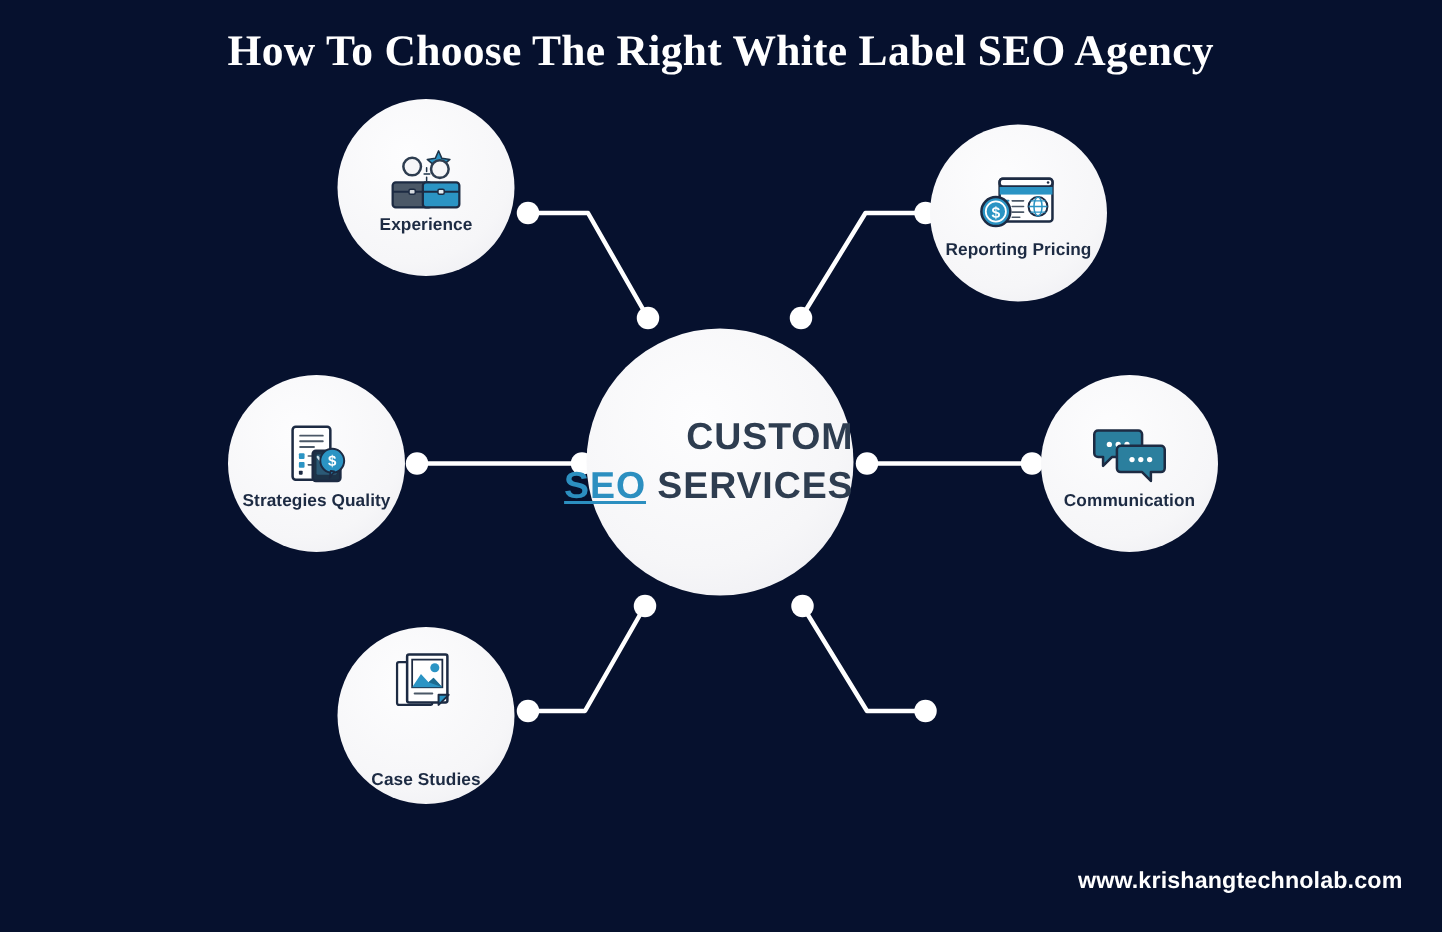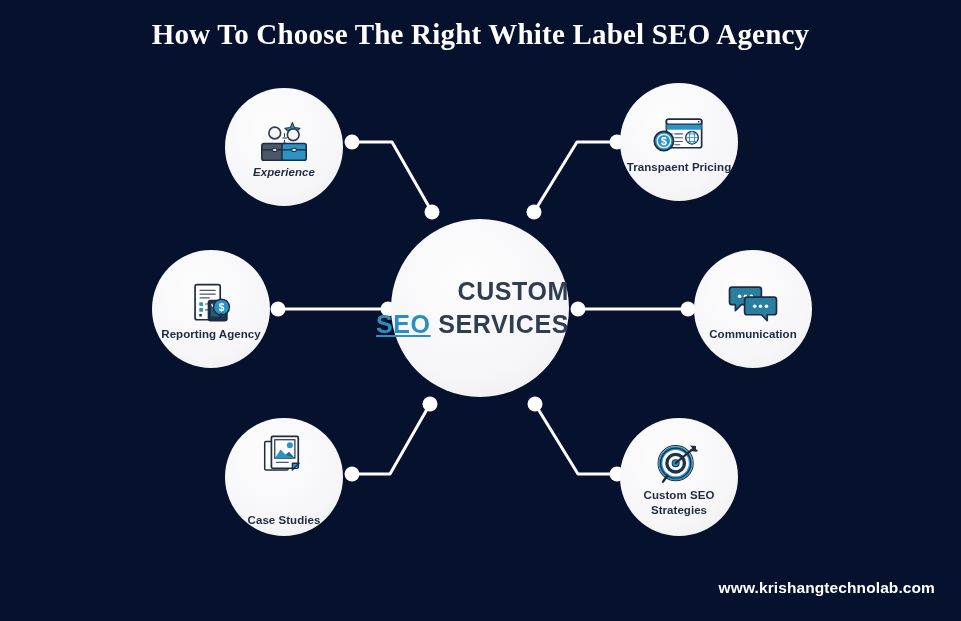--- a/index.html
+++ b/index.html
@@ -105,21 +105,21 @@
     font-weight: bold;
     font-size: 11.5px;
     color: #1d2b43;
     text-align: center;
     line-height: 1.25;
     letter-spacing: 0.05px;
     white-space: pre-line;
   }
 
   
-  #node-experience          { left: 225px; top: 88px; font-style: italic;  }
+  #node-experience          { left: 225px; top: 66px;  }
   #node-transparent-pricing { left: 620px; top: 83px;  }
   #node-reporting-quality   { left: 152px; top: 250px; }
   #node-communication       { left: 694px; top: 250px; justify-content: center; }
   #node-case-studies        { left: 225px; top: 418px; gap: 35px; }
   #node-custom-seo          { left: 620px; top: 418px; }
 </style>
 </head>
 <body>
 
 <div id="canvas">
@@ -206,21 +206,21 @@
       </g>
 
       <circle cx="46.5" cy="27" r="7.5" fill="#ffffff" stroke="#1d2b43" stroke-width="1.6"></circle>
       <ellipse cx="46.5" cy="27" rx="3.2" ry="7.5" fill="none" stroke="#2b94c4" stroke-width="1.2"></ellipse>
       <path d="M39 27 h15 M40.5 22.5 h12 M40.5 31.5 h12" stroke="#2b94c4" stroke-width="1.1"></path>
 
       <circle cx="13" cy="31" r="11.5" fill="#2b94c4" stroke="#1d2b43" stroke-width="2"></circle>
       <circle cx="13" cy="31" r="8" fill="none" stroke="#ffffff" stroke-width="1.4"></circle>
       <text x="13" y="36" font-family="Liberation Sans, sans-serif" font-size="12.5" font-weight="bold" fill="#ffffff" text-anchor="middle">$</text>
     </svg>
-    <div class="node-label">Transpaent Pricing</div>
+    <div class="node-label">Reporting Pricing</div>
   </div>
 
   <div class="node" id="node-reporting-quality">
     <svg class="node-icon" viewBox="0 0 62 50" xmlns="http://www.w3.org/2000/svg">
 
       <rect x="12" y="3" width="30" height="42" rx="2.5" fill="#ffffff" stroke="#1d2b43" stroke-width="2"></rect>
       <g stroke="#4b5867" stroke-width="1.5" stroke-linecap="round">
         <path d="M18 10 h18"></path>
           <path d="M18 14.5 h18"></path>
           <path d="M18 19 h11"></path>
@@ -235,21 +235,21 @@
       </g>
 
       <rect x="28" y="22" width="22" height="24" rx="2.5" fill="#1d3348" stroke="#1d2b43" stroke-width="2"></rect>
       <rect x="31" y="25" width="16" height="16" rx="1" fill="#2b5a76"></rect>
       <path d="M32 27 L39 36 L46 26" fill="none" stroke="#cfe3ee" stroke-width="1.8" stroke-linecap="round"></path>
 
       <path d="M53 30 a9.5 9.5 0 1 1 -9.5 -9.5 a9.5 9.5 0 0 1 9.5 9.5 Z" fill="#2b94c4" stroke="#1d2b43" stroke-width="1.6"></path>
       <path d="M45 38.5 l-3.5 5 l0.8 -5.5 Z" fill="#2b94c4" stroke="#1d2b43" stroke-width="1.4" stroke-linejoin="round"></path>
       <text x="43.5" y="34.5" font-family="Liberation Sans, sans-serif" font-size="12" font-weight="bold" fill="#ffffff" text-anchor="middle">$</text>
     </svg>
-    <div class="node-label">Reporting Agency</div>
+    <div class="node-label">Strategies Quality</div>
   </div>
 
   <div class="node" id="node-communication">
     <svg class="node-icon" viewBox="0 0 62 50" xmlns="http://www.w3.org/2000/svg">
 
       <path d="M6 6 h32 a3 3 0 0 1 3 3 v15 a3 3 0 0 1 -3 3 h-21 l-7 7 v-7 h-4 a3 3 0 0 1 -3 -3 v-15 a3 3 0 0 1 3 -3 Z" fill="#2b7f9e" stroke="#1d2b43" stroke-width="2" stroke-linejoin="round"></path>
       <g fill="#ffffff">
         <circle cx="15" cy="17" r="2.1"></circle>
           <circle cx="22" cy="17" r="2.1"></circle>
           <circle cx="29" cy="17" r="2.1"></circle>
@@ -277,37 +277,16 @@
       <path d="M20 30 L27 19.5 L33 26 L37 22.5 L44 30 Z" fill="#2b94c4"></path>
       <path d="M33 26 L37 22.5 L44 30 Z" fill="#1d6b8f"></path>
 
       <path d="M22 35 h14" stroke="#4b5867" stroke-width="1.6" stroke-linecap="round"></path>
 
       <path d="M41 36 l8 0 l-8 8 Z" fill="#2b94c4" stroke="#1d2b43" stroke-width="1.6" stroke-linejoin="round"></path>
     </svg>
     <div class="node-label">Case Studies</div>
   </div>
 
-  <div class="node" id="node-custom-seo">
-    <svg class="node-icon" viewBox="0 0 62 50" xmlns="http://www.w3.org/2000/svg">
-
-      <circle cx="27" cy="24" r="18" fill="none" stroke="#2b94c4" stroke-width="4.5"></circle>
-      <circle cx="27" cy="24" r="18" fill="none" stroke="#1d2b43" stroke-width="1.4"></circle>
-      <circle cx="27" cy="24" r="21" fill="none" stroke="#1d2b43" stroke-width="1.2"></circle>
-
-      <circle cx="27" cy="24" r="10.5" fill="none" stroke="#1d3348" stroke-width="4"></circle>
-
-      <circle cx="27" cy="24" r="4.2" fill="#2b94c4" stroke="#1d2b43" stroke-width="1.2"></circle>
-
-      <path d="M17 39 l-5 7" stroke="#1d2b43" stroke-width="3" stroke-linecap="round"></path>
-
-      <path d="M27 24 L50 5" stroke="#1d2b43" stroke-width="2.6" stroke-linecap="round"></path>
-
-      <path d="M44 3 L51 3.5 L51.5 11 Z" fill="#1d2b43"></path>
-      <path d="M45.5 8.5 L52 9 " stroke="#1d2b43" stroke-width="2.4" stroke-linecap="round"></path>
-    </svg>
-    <div class="node-label">Custom SEO
-Strategies</div>
-  </div>
 
   <div id="footer-url">www.krishangtechnolab.com</div>
 
 </div>
 
 </body></html>

